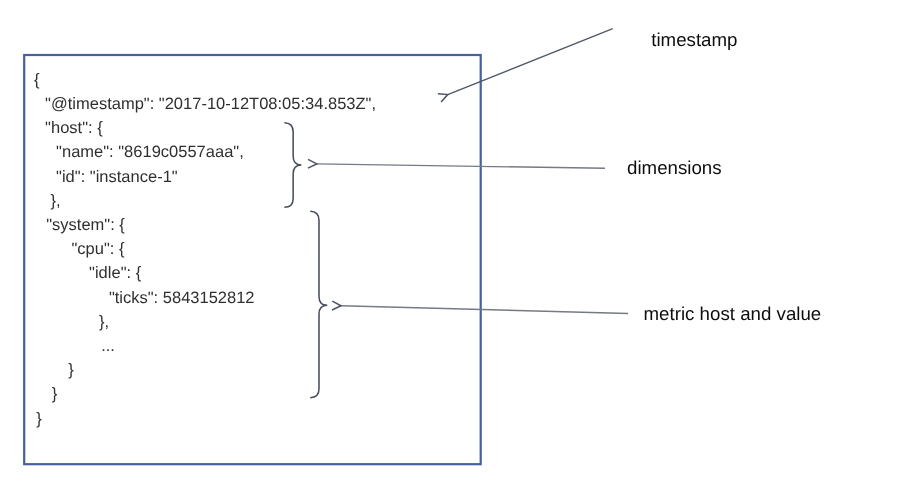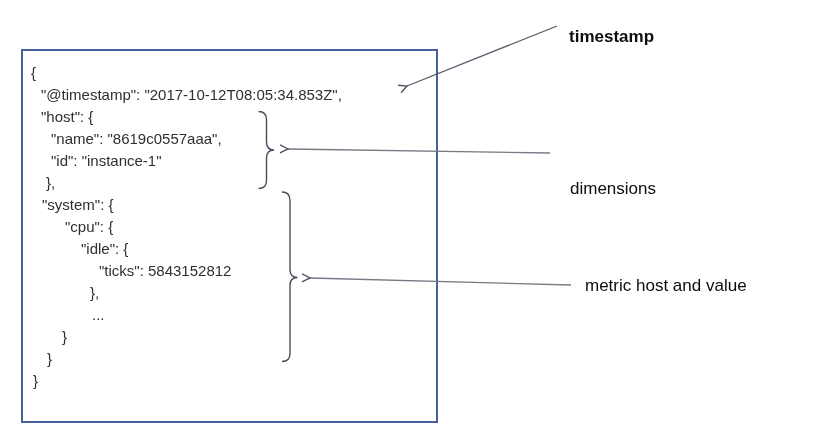--- a/index.html
+++ b/index.html
@@ -43,22 +43,22 @@
     height: 437px;
     pointer-events: none;
   }
   .callout-label {
     position: absolute;
     font-size: 17px;
     line-height: 20px;
     color: #0d0d0d;
     white-space: nowrap;
   }
-  #label-timestamp { left: 569px; top: 27px; font-weight: bold; }
-  #label-dimensions { left: 570px; top: 143px; margin-top: 36px; }
+  #label-timestamp { left: 592px; top: 27px; }
+  #label-dimensions { left: 570px; top: 143px; }
   #label-metric { left: 585px; top: 276px; }
 </style>
 </head>
 <body>
 
 <div id="figure">
 
   <div id="json-box">
     <div id="code">
       <div class="code-line" style="padding-left:8px">{</div>

